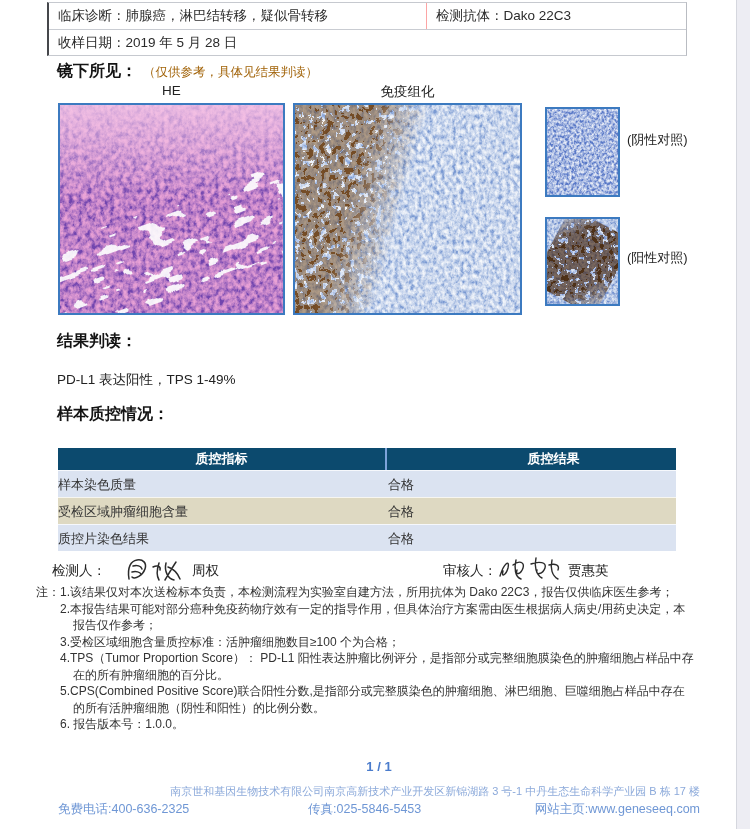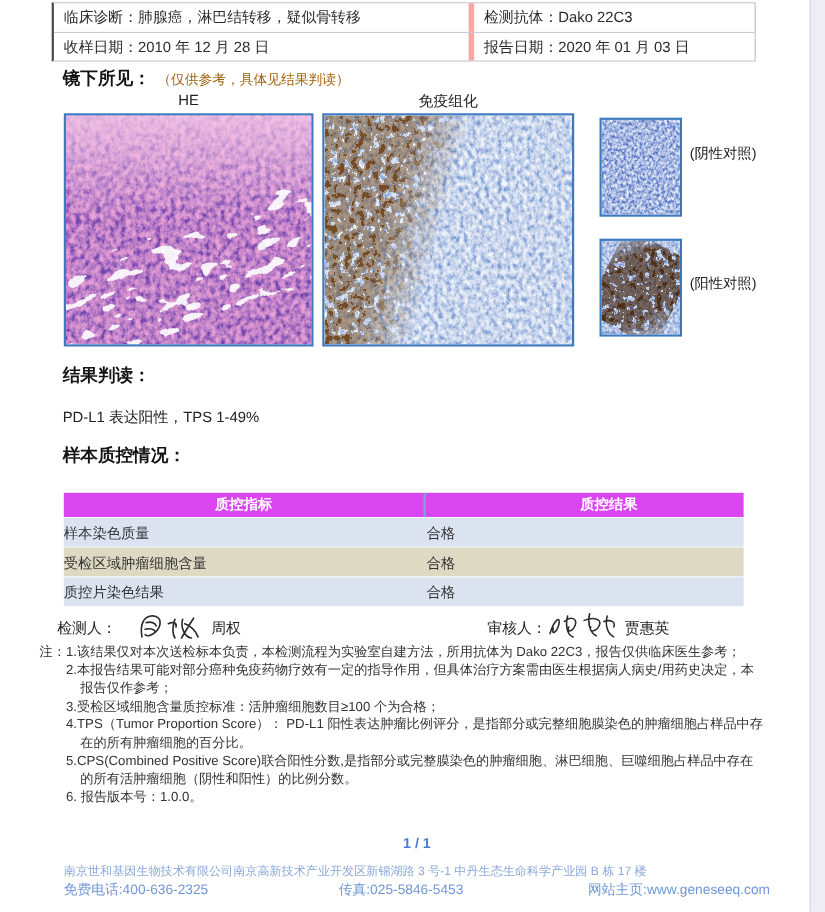--- a/index.html
+++ b/index.html
@@ -11,34 +11,34 @@
                 background:#ededf3; border-left:1px solid #d5d7de; }
 
   
   .info-table { position:absolute; left:47px; top:2px; width:640px;
                 border-top:1px solid #c6c9cf; border-bottom:1px solid #c6c9cf;
                 border-right:1px solid #b9bcc2; border-left:2px solid #45474b; }
   .info-row { display:flex; height:26px; line-height:26px; }
   .info-row + .info-row { border-top:1px solid #c9ccd2; }
   .info-cell { font-size:13.5px; color:#2b2b2b; padding-left:9px; white-space:nowrap; overflow:hidden; }
   .info-cell.c1 { width:377px; }
-  .info-cell.c2 { flex:1; border-left:5px solid #fca5a5; }
+  .info-cell.c2 { flex:1; border-left:1px solid #fca5a5; }
 
   .sec-title { position:absolute; font-size:16px; font-weight:bold; color:#141414; }
   .sec-note  { font-size:12.5px; font-weight:normal; color:#a16207; margin-left:6px; }
 
   .img-label { position:absolute; top:83px; text-align:center; font-size:13.5px; color:#222; }
   .fig { position:absolute; border:2px solid #3c7ac0; background:#fff; font-size:0; line-height:0; }
   .ctrl-label { position:absolute; font-size:13px; color:#222; }
 
   .body-text { position:absolute; font-size:13.5px; color:#222; }
 
   
   .qc-table { position:absolute; left:58px; top:448px; width:618px; }
-  .qc-header { display:flex; height:22px; line-height:22px; background:#d946ef;
+  .qc-header { display:flex; height:22px; line-height:22px; background:#0c4a6e;
                color:#ffffff; font-size:13px; font-weight:bold; text-align:center; }
   .qc-header .col1 { width:329px; border-right:2px solid #7da3da; }
   .qc-header .col2 { flex:1;padding-left:44px; }
   .qc-row { display:flex; height:27px; line-height:27px; font-size:13px; color:#333;
             text-align:left; border-top:1px solid rgba(255,255,255,0.75); }
   .qc-row .col1 { width:330px; }
   .qc-row .col2 { flex:1; }
   .row-blue { background:#dbe3f1; }
   .row-tan  { background:#ded9c2; }
 
@@ -51,21 +51,21 @@
            font-size:12px; line-height:16.5px; color:#333; }
   .note-first { display:flex; }
   .note-prefix { width:24px; flex:none; }
   .note-item { padding-left:13px; text-indent:-13px; }
   .note-rest { margin-left:24px; }
 
   
   .page-number { position:absolute; left:58px; top:759px; width:642px; text-align:center;
                  font-size:13px; font-weight:bold; color:#4b7ccc; }
   .footer-line-a { position:absolute; left:58px; top:784px; width:642px; display:flex;
-                   justify-content:flex-start; font-size:11px; color:#8ba9da; }
+                   justify-content:flex-end; font-size:11px; color:#8ba9da; }
   .footer-line-b { position:absolute; left:0; top:801px; width:750px; height:16px;
                    font-size:12.5px; color:#6f97d5; }
   .footer-phone { position:absolute; left:58px; }
   .footer-fax { position:absolute; left:308px; }
   .footer-web { position:absolute; right:50px; }
 </style>
 </head>
 <body>
 
 <div class="page">
@@ -75,24 +75,21 @@
     <div class="info-row">
       <div class="info-cell c1">
         <span>临床诊断：</span><span>肺腺癌，淋巴结转移，疑似骨转移</span>
       </div>
       <div class="info-cell c2">
         <span>检测抗体：</span><span>Dako 22C3</span>
       </div>
     </div>
     <div class="info-row">
       <div class="info-cell c1">
-        <span>收样日期：</span><span>2010 年 12 月 28 日</span>
-      </div>
-      <div class="info-cell c2">
-        <span>报告日期：</span><span>2020 年 01 月 03 日</span>
+        <span>收样日期：</span><span>2019 年 5 月 28 日</span>
       </div>
     </div>
   </div>
 
   <div class="sec-title" style="left:57px; top:61px;">
     <span>镜下所见：</span><span class="sec-note">（仅供参考，具体见结果判读）</span>
   </div>
 
   <div class="img-label" style="left:293px; width:229px;">免疫组化</div>
   <div class="img-label" style="left:58px; width:227px;">HE</div>

